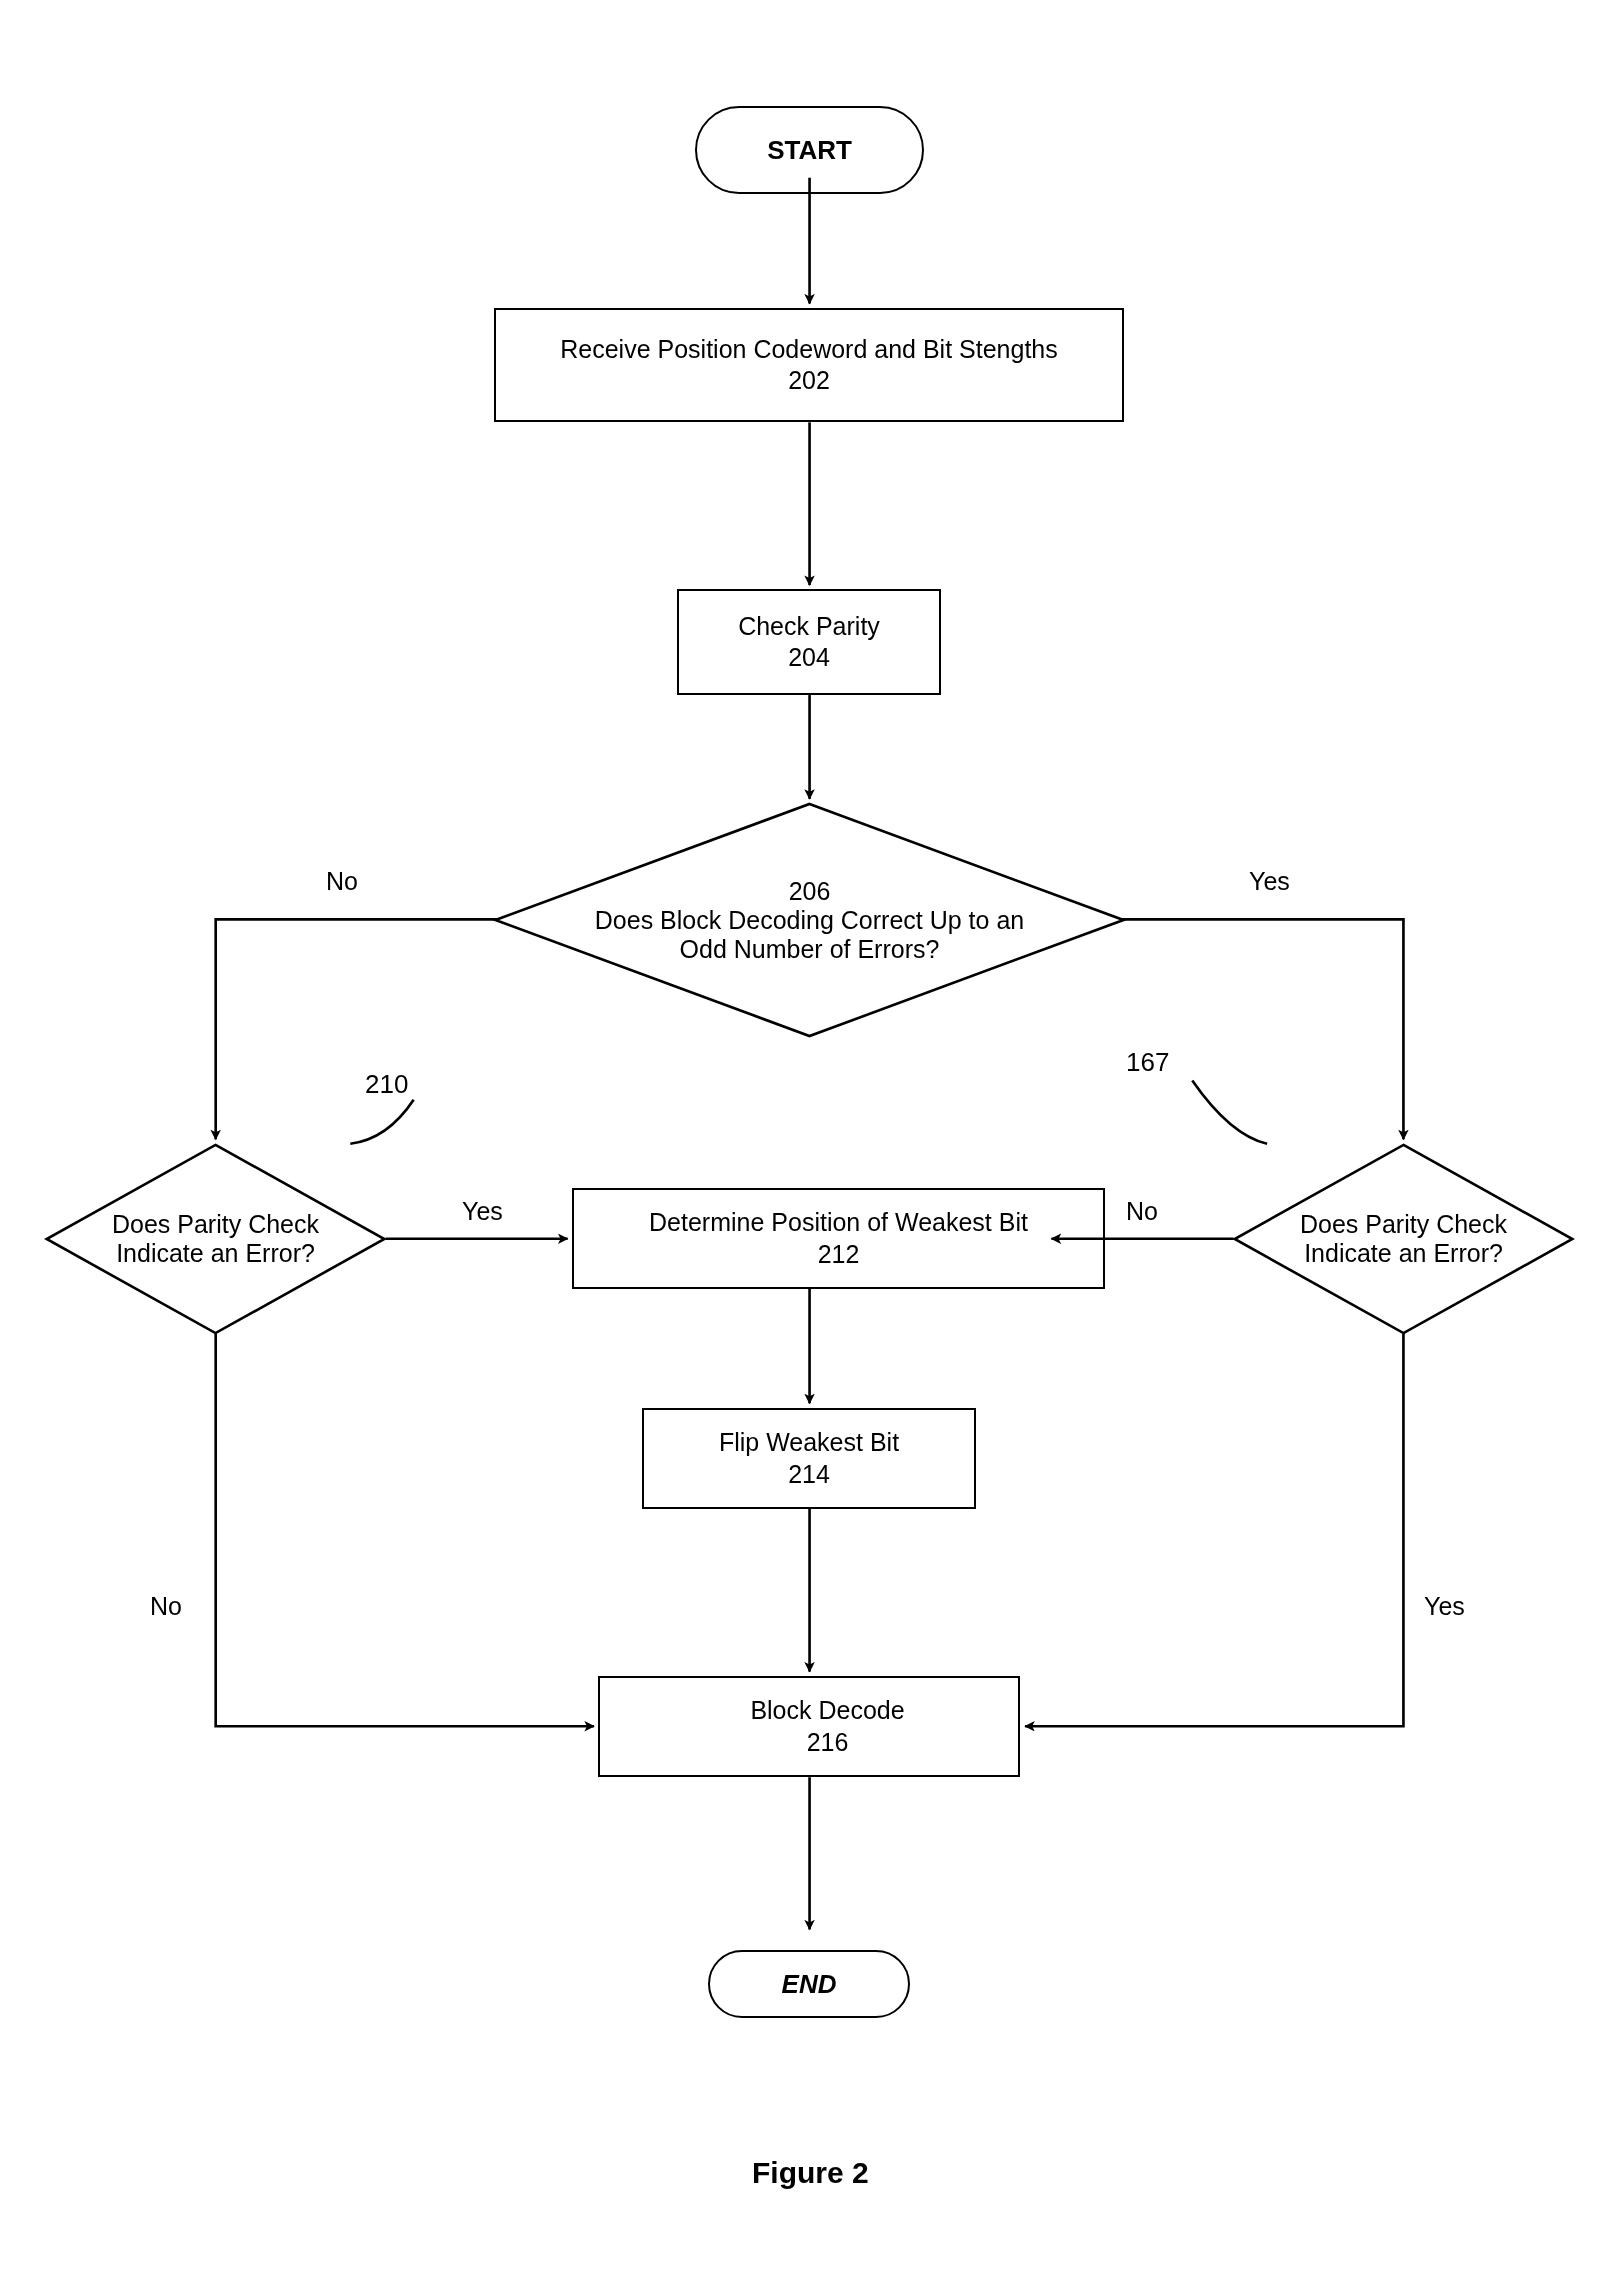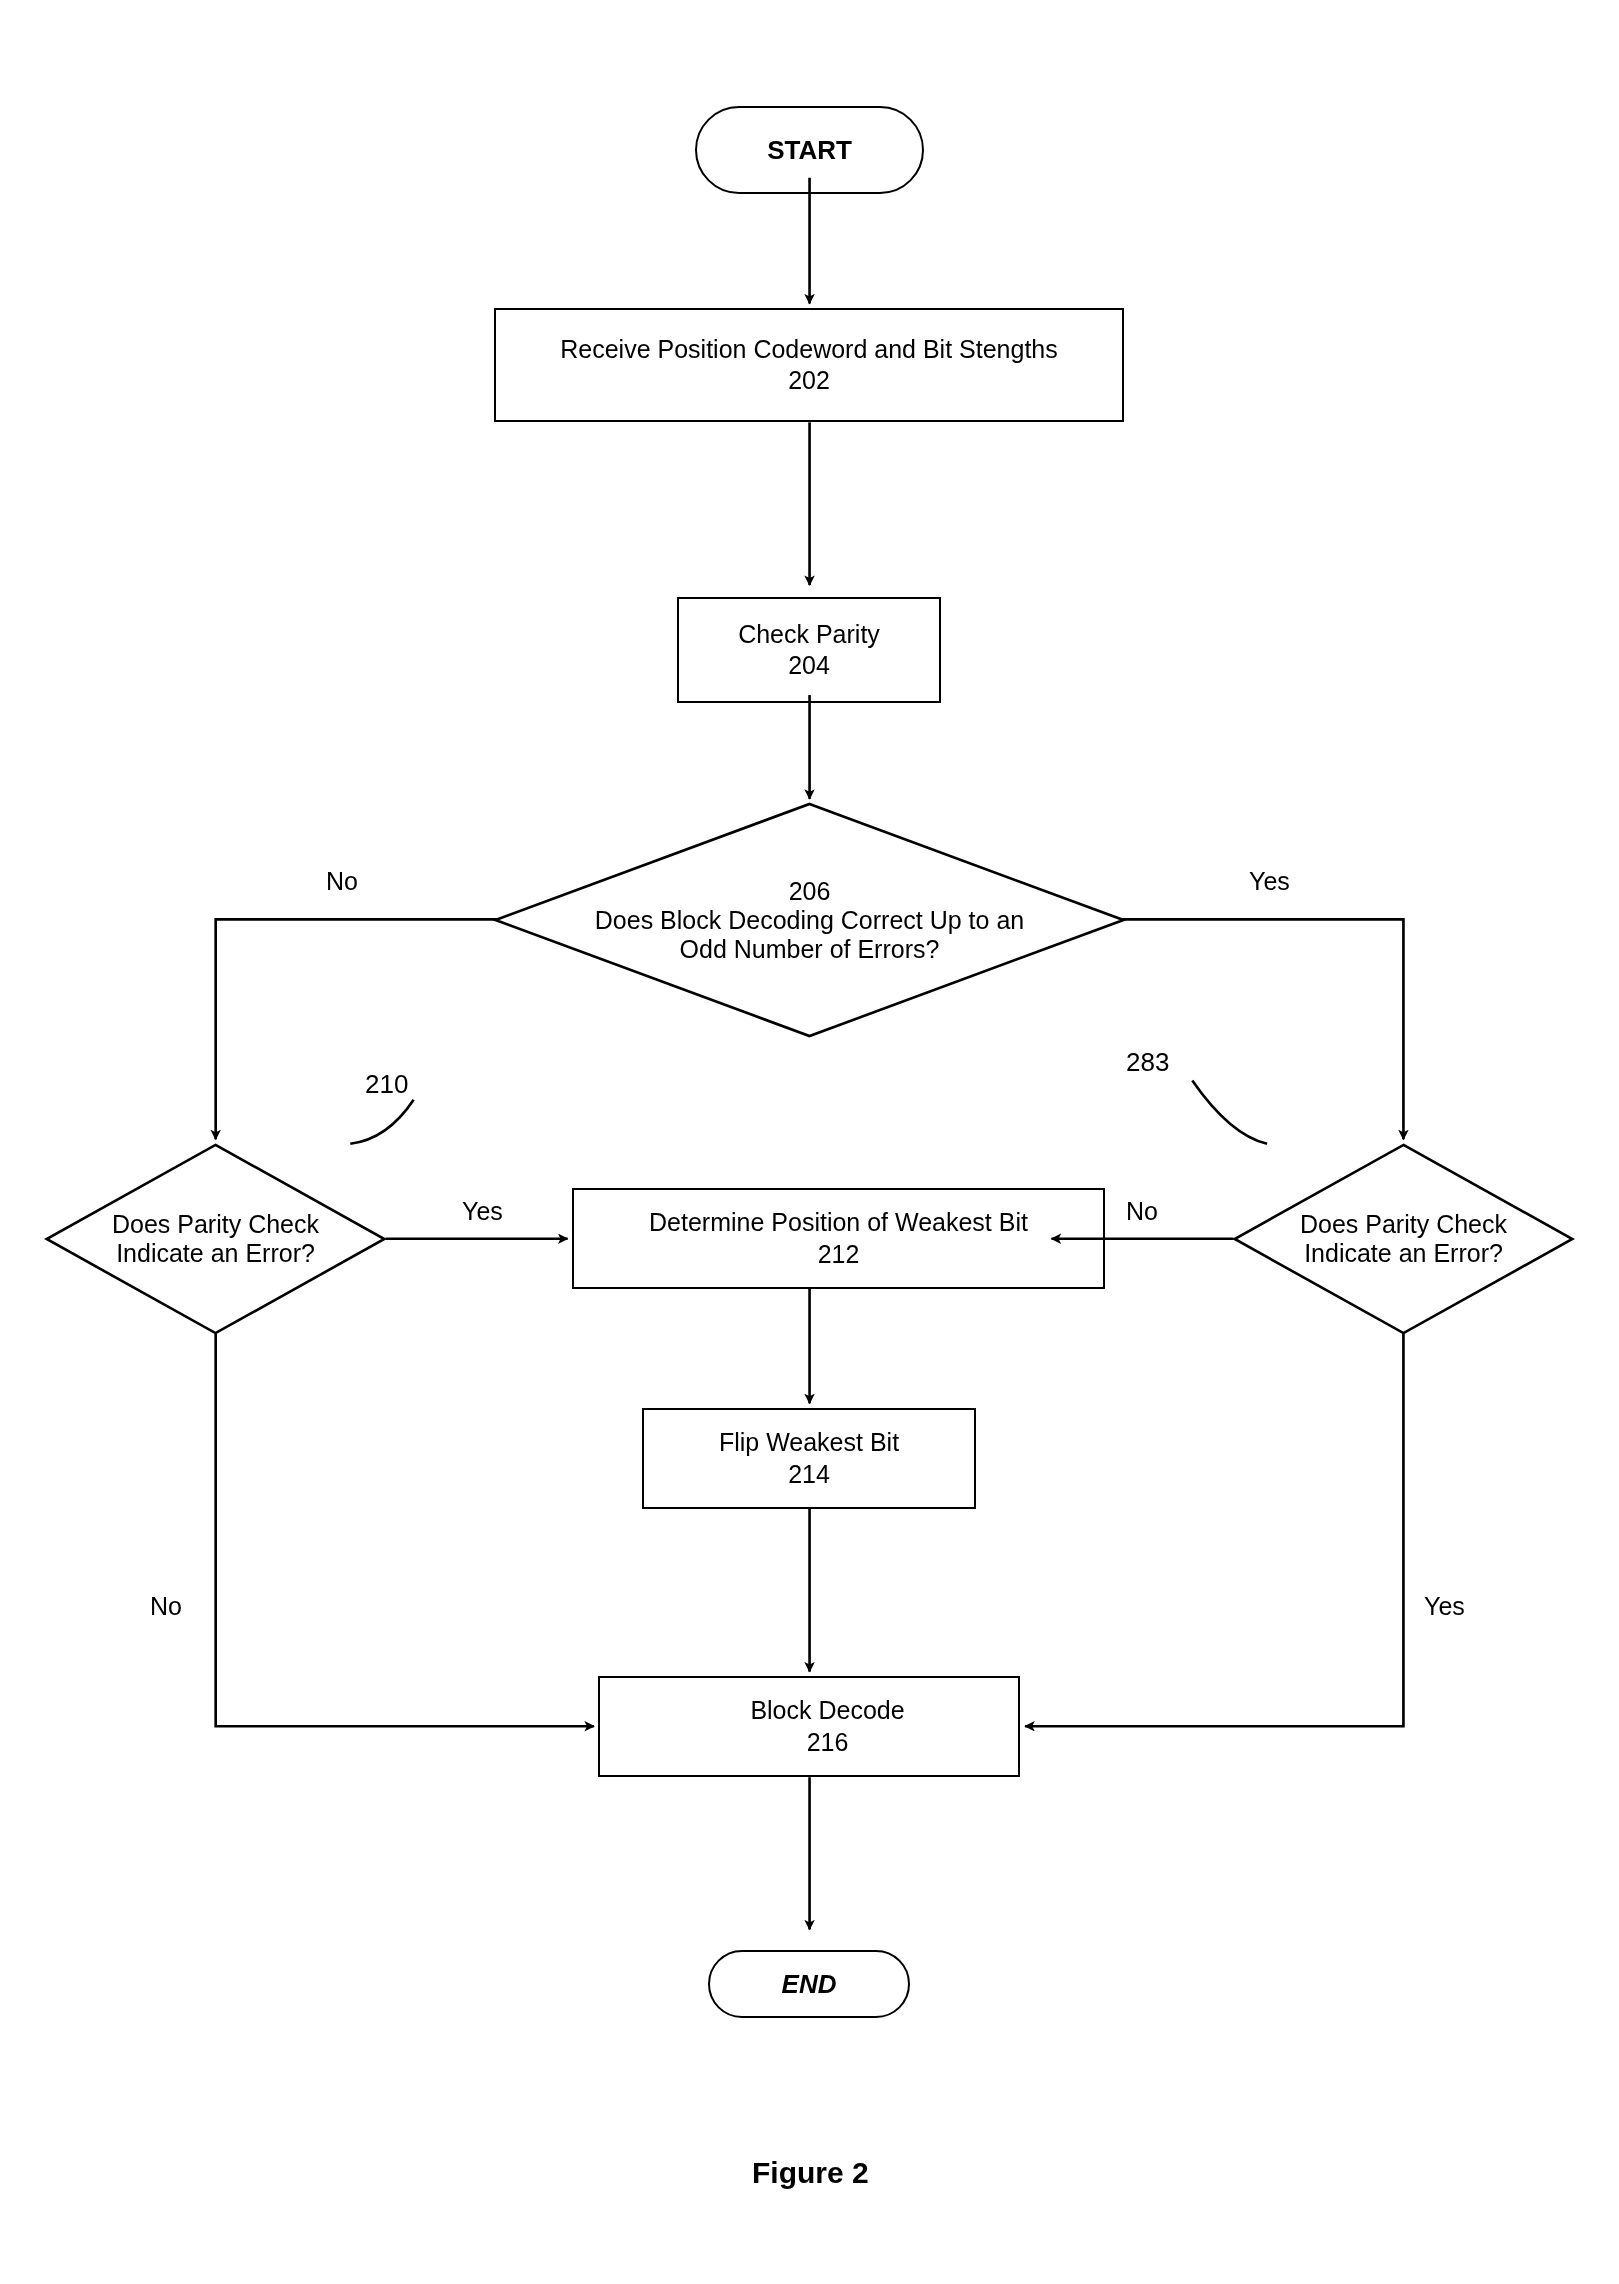--- a/index.html
+++ b/index.html
@@ -79,21 +79,21 @@
 
   <div class="node terminal" style="left: 695px; top: 90px; width: 229px; height: 88px;">
     <span>START</span>
   </div>
 
   <div class="node process" style="left: 494px; top: 308px; width: 630px; height: 114px;">
     <span>Receive Position Codeword and Bit Stengths</span>
     <span>202</span>
   </div>
 
-  <div class="node process" style="left: 677px; top: 589px; width: 264px; height: 106px; margin-top: 8px;">
+  <div class="node process" style="left: 677px; top: 589px; width: 264px; height: 106px;">
     <span>Check Parity</span>
     <span>204</span>
   </div>
 
   <div class="decision" style="left: 493px; top: 801px; width: 633px; height: 238px;">
     <svg width="633" height="238" viewBox="0 0 720 270">
       <polygon points="360,3 717,135 360,267 3,135" fill="none" stroke="#000" stroke-width="3"></polygon>
     </svg>
     <div class="label">
       <span>206</span>
@@ -142,21 +142,21 @@
   </div>
 
   <span class="edge-label" style="left: 326px; top: 867px;">No</span>
   <span class="edge-label" style="left: 1249px; top: 867px;">Yes</span>
   <span class="edge-label" style="left: 462px; top: 1197px;">Yes</span>
   <span class="edge-label" style="left: 150px; top: 1592px;">No</span>
   <span class="edge-label" style="left: 1126px; top: 1197px;">No</span>
   <span class="edge-label" style="left: 1424px; top: 1592px;">Yes</span>
 
   <span class="ref-label" style="left: 365px; top: 1069px;">210</span>
-  <span class="ref-label" style="left: 1126px; top: 1047px;">283</span>
+  <span class="ref-label" style="left: 1126px; top: 1047px;">167</span>
 
   <svg width="1620" height="2284" style="position:absolute; left:0; top:0; pointer-events:none;" viewBox="0 0 1841 2596">
     <defs>
       <marker id="arrow" markerWidth="14" markerHeight="14" refX="11" refY="6" orient="auto" markerUnits="userSpaceOnUse">
         <path d="M0,0 L12,6 L0,12 L3,6 Z"></path>
       </marker>
     </defs>
 
     <line x1="920" y1="202" x2="920" y2="345" stroke="#000" stroke-width="3" marker-end="url(#arrow)"></line>
 

